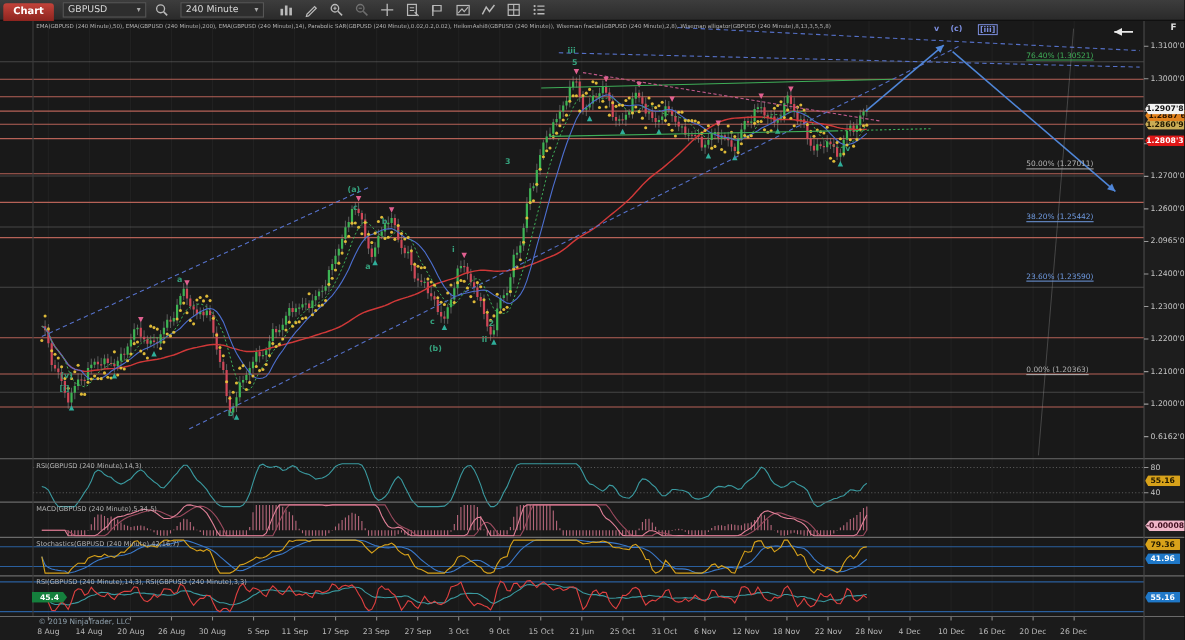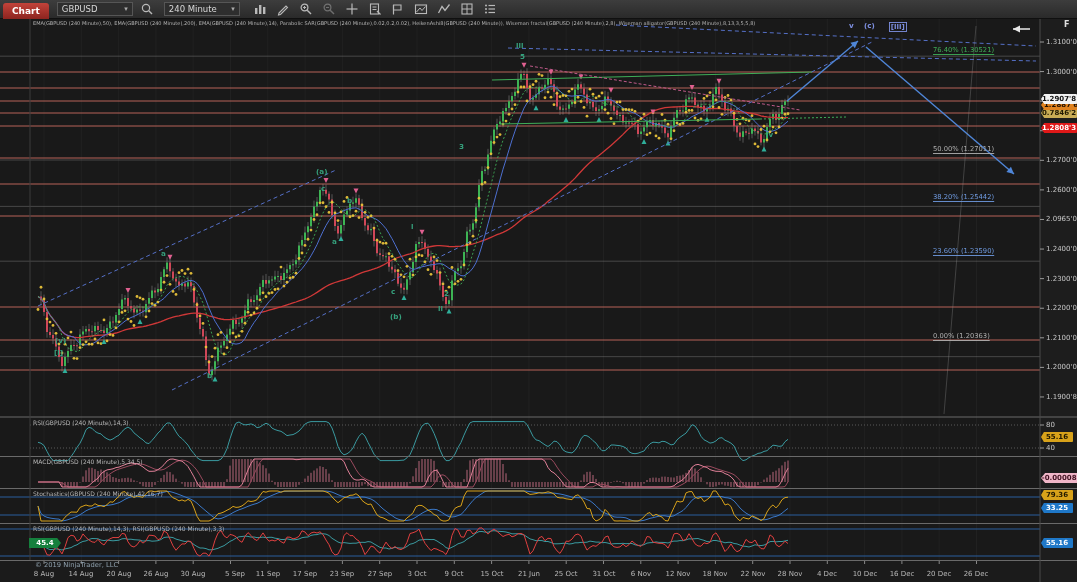--- a/index.html
+++ b/index.html
@@ -432,31 +432,31 @@
   <div class="price-lb" style="left:1046px;top:38px">1.3100'0</div>
       <div class="price-lb" style="left:1046px;top:68px">1.3000'0</div>
       <div class="price-lb" style="left:1046px;top:156px">1.2700'0</div>
       <div class="price-lb" style="left:1046px;top:186px">1.2600'0</div>
       <div class="price-lb" style="left:1046px;top:215px">2.0965'0</div>
       <div class="price-lb" style="left:1046px;top:245px">1.2400'0</div>
       <div class="price-lb" style="left:1046px;top:275px">1.2300'0</div>
       <div class="price-lb" style="left:1046px;top:304px">1.2200'0</div>
       <div class="price-lb" style="left:1046px;top:334px">1.2100'0</div>
       <div class="price-lb" style="left:1046px;top:363px">1.2000'0</div>
-      <div class="price-lb" style="left:1046px;top:393px">1.1900'8</div>
-      <div class="badge" style="left:1041px;top:108px;width:36px;background:#c9ac55;color:#201800">0.7846'2</div>
+      <div class="price-lb" style="left:1046px;top:393px">0.6162'0</div>
+      <div class="badge" style="left:1041px;top:108px;width:36px;background:#c9ac55;color:#201800">1.2860'9</div>
       <div class="badge" style="left:1041px;top:100px;width:40px;background:#e0821e;color:#201000">1.2887'6</div>
       <div class="badge" style="left:1041px;top:123px;width:36px;background:#e01818;color:#ffffff">1.2808'3</div>
       <div class="badge" style="left:1041px;top:94px;width:36px;background:#f2f2f2;color:#111111">1.2907'8</div>
       <div class="axis-num" style="left:1046px;top:421px">80</div>
       <div class="axis-num" style="left:1046px;top:444px">40</div>
       <div class="badge" style="left:1041px;top:432px;width:32px;background:#d8a21a;color:#201800">55.16</div>
       <div class="badge" style="left:1041px;top:473px;width:46px;background:#f0b6c8;color:#401020">-0.0000814</div>
       <div class="badge" style="left:1041px;top:490px;width:32px;background:#d8a21a;color:#201800">79.36</div>
-      <div class="badge" style="left:1041px;top:503px;width:32px;background:#1f78c8;color:#ffffff">33.25</div>
+      <div class="badge" style="left:1041px;top:503px;width:32px;background:#1f78c8;color:#ffffff">41.96</div>
       <div class="badge" style="left:1041px;top:538px;width:32px;background:#1f78c8;color:#ffffff">55.16</div>
       <div class="badge-l" style="left:29px;top:538px;width:32px;background:#15803d;color:#ffffff">45.4</div>
       <div class="date-lb" style="left:44px;top:570px">8 Aug</div>
       <div class="date-lb" style="left:81px;top:570px">14 Aug</div>
       <div class="date-lb" style="left:119px;top:570px">20 Aug</div>
       <div class="date-lb" style="left:156px;top:570px">26 Aug</div>
       <div class="date-lb" style="left:193px;top:570px">30 Aug</div>
       <div class="date-lb" style="left:235px;top:570px">5 Sep</div>
       <div class="date-lb" style="left:268px;top:570px">11 Sep</div>
       <div class="date-lb" style="left:305px;top:570px">17 Sep</div>

